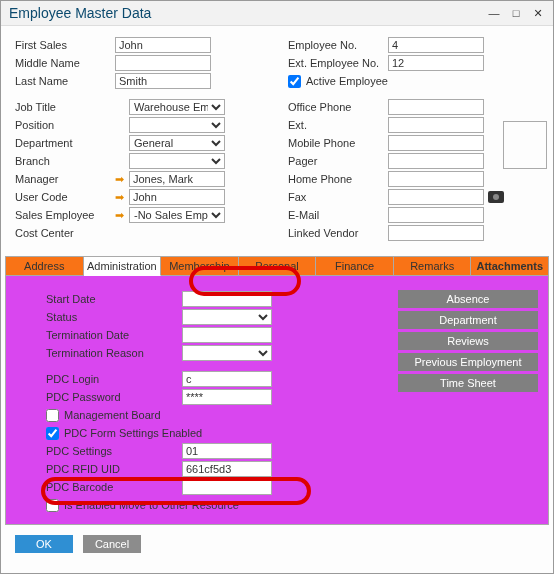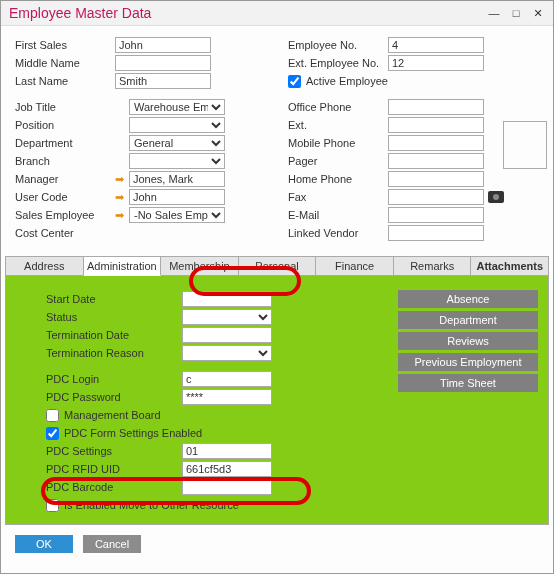--- a/index.html
+++ b/index.html
@@ -1,36 +1,36 @@
 <!DOCTYPE html>
 <html><head>
 <meta charset="utf-8">
 <style>
 * { box-sizing: border-box; margin: 0; padding: 0; font-family: Tahoma, Arial, sans-serif; font-size: 11px; color: #333; }
 body { background: #fff; width: 554px; height: 574px; overflow: hidden; }
 .window { border: 1px solid #999; width: 554px; height: 574px; background: #fdfdfd; position: relative; }
 .titlebar { display: flex; align-items: center; padding: 4px 8px; background: #f2f2f2; border-bottom: 1px solid #ddd; }
-.titlebar .title { font-size: 14px; color: #be185d; }
+.titlebar .title { font-size: 14px; color: #0c4a6e; }
 .titlebar .ctrls { margin-left: auto; display: flex; gap: 8px; color: #888; }
 .ctrls span { cursor: pointer; width: 14px; text-align: center; }
 .content { padding: 10px 14px 6px 14px; }
 .row { display: flex; align-items: center; height: 18px; }
 .cols { display: flex; gap: 22px; }
 .colL, .colR { flex: 1; }
 .lbl { width: 100px; font-size: 11px; color: #333; white-space: nowrap; overflow: hidden; }
 input[type=text] { border: 1px solid #aaa; background: #fff; height: 16px; padding: 0 3px; font-size: 11px; width: 96px; }
 select { border: 1px solid #aaa; background: #fff; height: 16px; font-size: 11px; width: 96px; padding: 0; }
 .arrow { width: 14px; color: #e68a00; font-size: 11px; }
 .chk { display: flex; align-items: center; gap: 5px; }
 .chk input { width: 13px; height: 13px; }
-.tabs { display: flex; border: 1px solid #aaa; background: #e5e5e5; margin: 8px 4px 0 4px; }
+.tabs { display: flex; border: 1px solid #aaa; background: #f97316; margin: 8px 4px 0 4px; }
 .tab { flex: 1; text-align: center; padding: 3px 0; border-right: 1px solid #aaa; cursor: pointer; font-size: 11px; }
 .tab:last-child { border-right: none; font-weight: bold; }
 .tab.active { background: #fff; border-bottom: 1px solid #fff; margin-bottom: -1px; }
-.tabpanel { border: 1px solid #aaa; border-top: none; margin: 0 4px; padding: 14px 10px 10px 40px; min-height: 236px; background: #84cc16; display: flex; gap: 4px; }
+.tabpanel { border: 1px solid #aaa; border-top: none; margin: 0 4px; padding: 14px 10px 10px 40px; min-height: 236px; background: #d946ef; display: flex; gap: 4px; }
 .panelL { flex: 1; }
 .panelR { width: 140px; display: flex; flex-direction: column; gap: 3px; }
 .gbtn { background: #808080; color: #fff; border: none; height: 18px; font-size: 11px; cursor: pointer; }
 .panelL .row .lbl { width: 136px; }
 .panelL input[type=text], .panelL select { width: 90px; }
 .btnbar { display: flex; gap: 10px; padding: 10px 14px; }
 .btn-ok { background: #2f8fd3; color: #fff; border: none; width: 58px; height: 18px; font-size: 11px; cursor: pointer; }
 .btn-cancel { background: #8c8c8c; color: #fff; border: none; width: 58px; height: 18px; font-size: 11px; cursor: pointer; }
 .highlight { position: absolute; border: 4px solid #d00; border-radius: 18px; pointer-events: none; }
 .hilite1 { left: 188px; top: 265px; width: 112px; height: 30px; }

